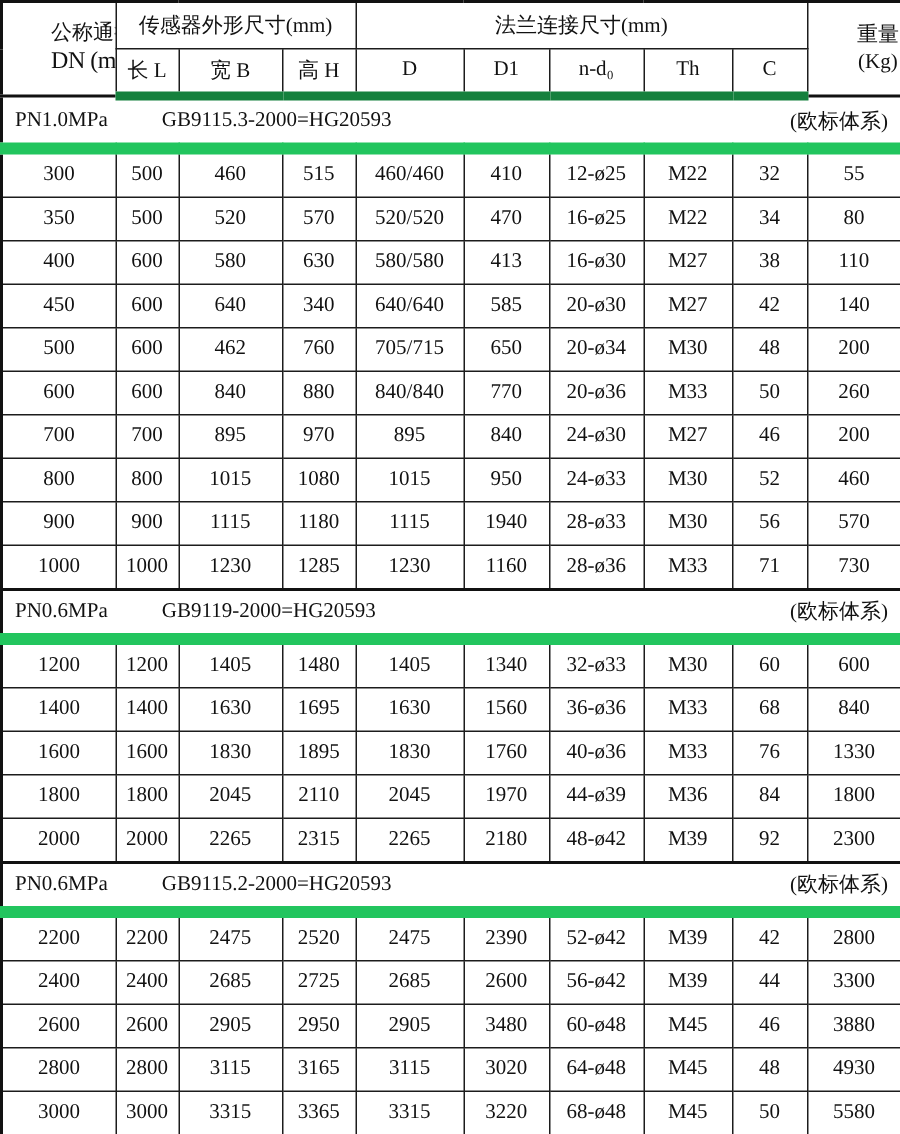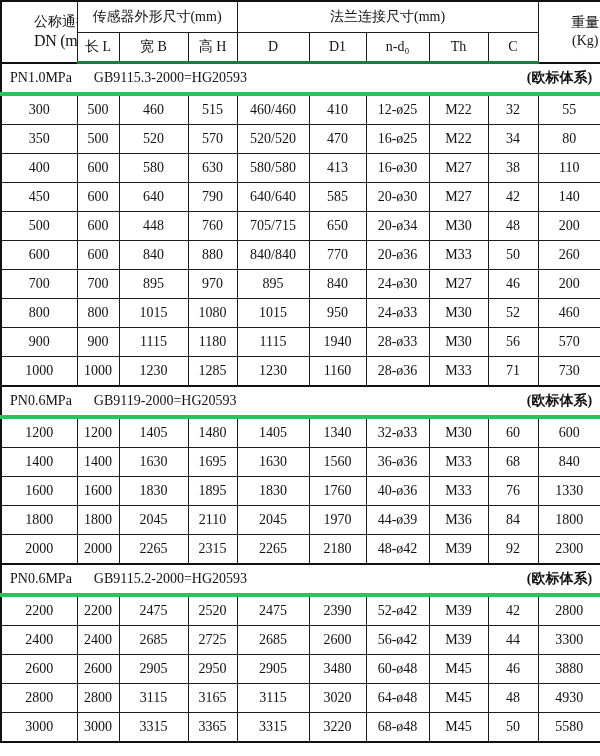--- a/index.html
+++ b/index.html
@@ -32,38 +32,38 @@
     height: 28px;
     overflow: hidden;
     white-space: nowrap;
     background: #ffffff;
   }
   thead td {
     height: 28px;
   }
   thead tr:first-child td { height: 30px; }
   thead td.group { border-bottom: 1px solid #1c1c1c; }
-  thead tr:last-child td { border-bottom: 3px solid #15803d; }
+  thead tr:last-child td { border-bottom: 6px solid #15803d; }
   .dn-line2 {
     font-size: 16px;
     letter-spacing: -0.3px;
   }
   .two-line div { line-height: 1.25; padding-left: 32px; }
   tr.section-row td {
     border-top: 2px solid #111111;
-    border-bottom: 4px solid #22c55e;
+    border-bottom: 8px solid #22c55e;
     text-align: left;
   }
   .sec {
     display: flex;
     align-items: center;
     padding: 0 8px;
   }
-  .sec .std { margin-left: 22px; }
-  .sec .note { margin-left: auto; font-weight: bold; }
+  .sec .std { margin-left: 36px; }
+  .sec .note { margin-left: auto; }
 </style>
 </head>
 <body>
 
 <div class="wrap">
   <table>
     <colgroup>
       <col style="width:76px">
         <col style="width:42px">
         <col style="width:69px">
@@ -142,32 +142,32 @@
           <td>413</td>
           <td>16-ø30</td>
           <td>M27</td>
           <td>38</td>
           <td>110</td>
         </tr>
         <tr>
           <td>450</td>
           <td>600</td>
           <td>640</td>
-          <td>790</td>
+          <td>340</td>
           <td>640/640</td>
           <td>585</td>
           <td>20-ø30</td>
           <td>M27</td>
           <td>42</td>
           <td>140</td>
         </tr>
         <tr>
           <td>500</td>
           <td>600</td>
-          <td>448</td>
+          <td>462</td>
           <td>760</td>
           <td>705/715</td>
           <td>650</td>
           <td>20-ø34</td>
           <td>M30</td>
           <td>48</td>
           <td>200</td>
         </tr>
         <tr>
           <td>600</td>

